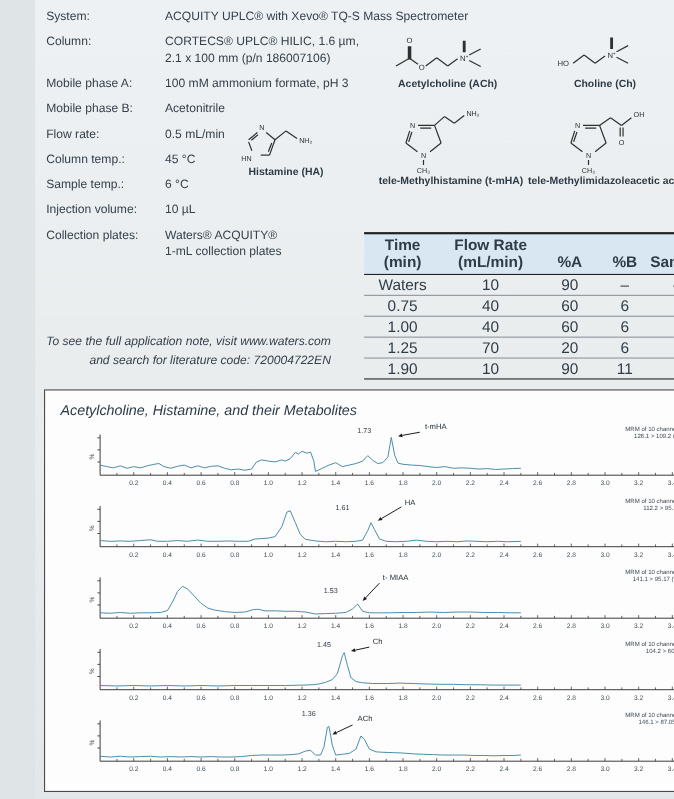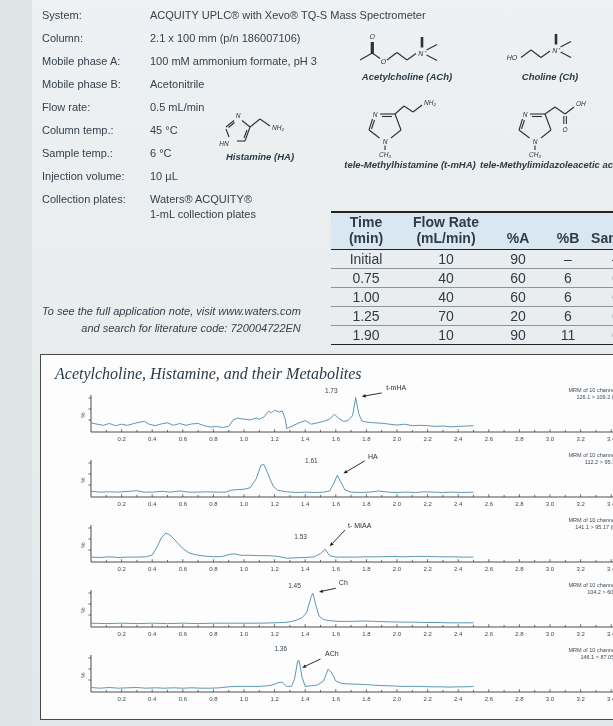--- a/index.html
+++ b/index.html
@@ -5,55 +5,56 @@
   html,body{margin:0;padding:0;background:#dfe4e7;}
   #app{position:relative;width:613px;height:726px;overflow:hidden;
        background:linear-gradient(180deg,#eef1f3 0%,#e8eced 55%,#e2e7ea 100%);
        font-family:"Liberation Sans",sans-serif;color:#35414c;margin-left:32px;}
   
   .params{position:absolute;left:10px;top:8px;font-size:11px;line-height:15px;}
   .prow{display:flex;margin-bottom:8px;}
   .plabel{width:108px;flex:none;}
   .pvalue div{white-space:nowrap;}
   
-  .struct{position:absolute;text-align:center;font-style:italic;}
+  .struct{position:absolute;text-align:center;}
   .struct svg{display:block;margin:0 auto;}
   .cap{font-size:9.5px;font-weight:bold;color:#2c3a45;margin-top:1px;white-space:nowrap;}
   
   .gtable{position:absolute;left:299px;top:211px;width:310px;font-size:14px;color:#2f3c47;}
   .thead{display:flex;background:#d9e7f2;border-top:2.5px solid #222;border-bottom:1.5px solid #222;
          height:33px;font-weight:bold;align-items:flex-end;padding-bottom:3px;}
   .trow{display:flex;align-items:center;height:18px;border-bottom:1px solid #8d959b;}
   .trow:last-child{border-bottom:1.5px solid #222;}
   .tc{text-align:center;}
   .c0{width:70px}.c1{width:90px}.c2{width:54px}.c3{width:46px}.c4{width:50px}
   
   .note{position:absolute;left:10px;top:303px;font-size:11px;font-style:italic;line-height:17px;color:#35414c;text-align:right;}
   
   .chrombox{position:absolute;left:8px;top:354px;width:596px;height:366px;
             background:#fdfdfd;border:1.5px solid #4a4a4a;box-sizing:border-box;}
-  .chromtitle{position:absolute;left:14px;top:10px;font-size:16px;font-style:italic;color:#2c3a45;font-family:Liberation Serif, serif;}
+  .chromtitle{position:absolute;left:14px;top:10px;font-size:13px;font-style:italic;color:#2c3a45;}
   .panels{position:absolute;left:8px;top:29px;}
   .panel{width:585px;height:65px;position:relative;}
 </style>
 </head>
 <body>
 
 <div id="app">
 
   <div class="params" id="params">
       <div class="prow">
         <div class="plabel">System:</div>
         <div class="pvalue">
           <div>ACQUITY UPLC® with Xevo® TQ-S Mass Spectrometer</div>
         </div>
       </div>
       <div class="prow">
         <div class="plabel">Column:</div>
         <div class="pvalue">
+          <div>CORTECS® UPLC® HILIC, 1.6 µm,</div>
           <div>2.1 x 100 mm (p/n 186007106)</div>
         </div>
       </div>
       <div class="prow">
         <div class="plabel">Mobile phase A:</div>
         <div class="pvalue">
           <div>100 mM ammonium formate, pH 3</div>
         </div>
       </div>
       <div class="prow">
@@ -225,21 +226,21 @@
         </div>
         <div class="tc c3">
           <div>%B</div>
         </div>
         <div class="tc c4">
           <div>Sample</div>
         </div>
       </div>
     <div id="gtbody">
         <div class="trow">
-          <div class="tc c0">Initial</div>
+          <div class="tc c0">Waters</div>
           <div class="tc c1">10</div>
           <div class="tc c2">90</div>
           <div class="tc c3">–</div>
           <div class="tc c4">–</div>
         </div>
         <div class="trow">
           <div class="tc c0">0.75</div>
           <div class="tc c1">40</div>
           <div class="tc c2">60</div>
           <div class="tc c3">6</div>

